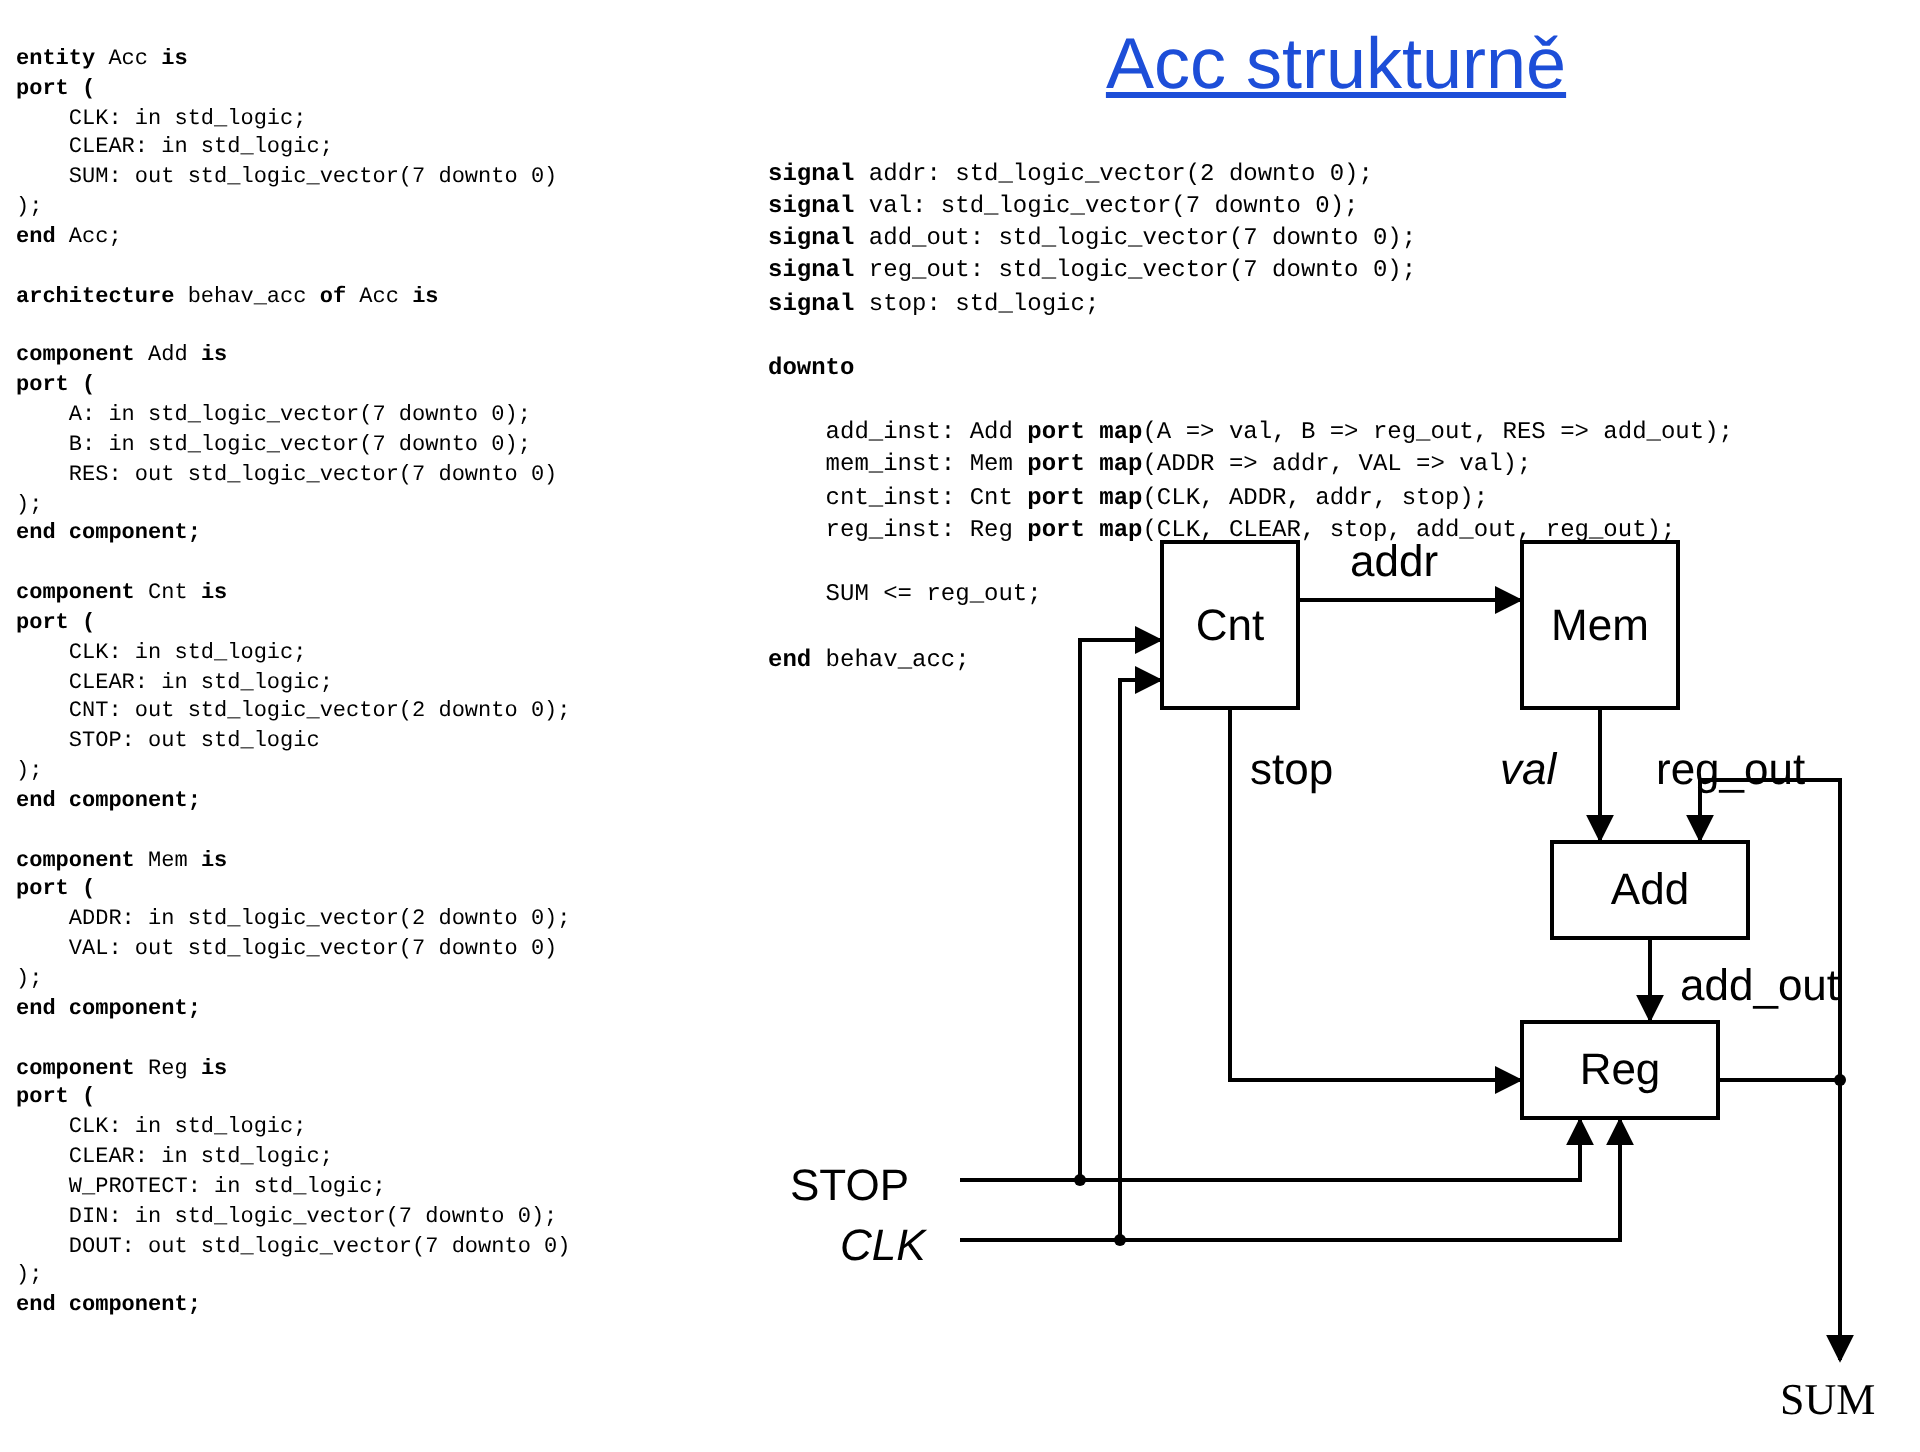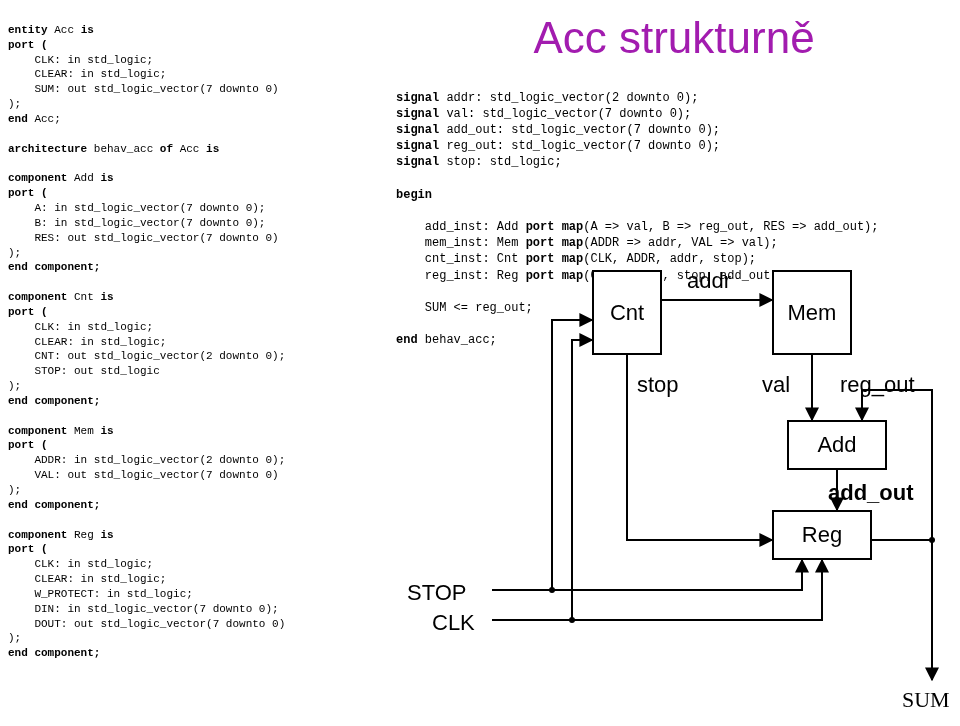--- a/index.html
+++ b/index.html
@@ -10,39 +10,39 @@
     font-family: "Courier New", monospace;
     font-size: 11px;
     line-height: 1.35;
     background: #fff;
     color: #000;
     position: relative;
     overflow: hidden;
   }
   .page {
     display: flex;
-    gap: 12px;
   }
   .left {
     width: 380px;
     padding: 8px 8px 8px 8px;
     white-space: pre;
   }
   .right {
     flex: 1;
     position: relative;
     padding: 8px 8px 8px 4px;
   }
   .title {
     font-family: Arial, Helvetica, sans-serif;
-    font-size: 44px;
-    color: #a21caf;
+    font-size: 36px;
+    color: #1d4ed8;
     text-align: center;
     margin: 0 0 6px 0;
     font-weight: normal;
+    text-decoration: underline;
   }
   .sigblock, .bodyblock {
     white-space: pre;
     font-family: "Courier New", monospace;
     font-size: 12px;
   }
   .keyword { font-weight: bold; }
   .diagram {
     position: absolute;
     left: 0;
@@ -129,21 +129,21 @@
   <div class="right">
     <div class="title">Acc strukturně</div>
     <div class="sigblock">
 <span class="keyword">signal</span><span> addr: std_logic_vector(2 downto 0);</span>
 <span class="keyword">signal</span><span> val: std_logic_vector(7 downto 0);</span>
 <span class="keyword">signal</span><span> add_out: std_logic_vector(7 downto 0);</span>
 <span class="keyword">signal</span><span> reg_out: std_logic_vector(7 downto 0);</span>
 <span class="keyword">signal</span><span> stop: std_logic;</span>
 </div>
     <div class="bodyblock">
-<span class="keyword">begin</span>
+<span class="keyword">downto</span>
 
 <span>    add_inst: Add </span><span class="keyword">port map</span><span>(A =&gt; val, B =&gt; reg_out, RES =&gt; add_out);</span>
 <span>    mem_inst: Mem </span><span class="keyword">port map</span><span>(ADDR =&gt; addr, VAL =&gt; val);</span>
 <span>    cnt_inst: Cnt </span><span class="keyword">port map</span><span>(CLK, ADDR, addr, stop);</span>
 <span>    reg_inst: Reg </span><span class="keyword">port map</span><span>(CLK, CLEAR, stop, add_out, reg_out);</span>
 
 <span>    SUM &lt;= reg_out;</span>
 
 <span class="keyword">end</span><span> behav_acc;</span>
 </div>
@@ -177,22 +177,22 @@
         <circle cx="180" cy="360" r="3" fill="#000"></circle>
         <circle cx="540" cy="280" r="3" fill="#000"></circle>
       </svg>
 
       <div class="box" style="left:200px; top:10px; width:70px; height:85px;">Cnt</div>
       <div class="box" style="left:380px; top:10px; width:80px; height:85px;">Mem</div>
       <div class="box" style="left:395px; top:160px; width:100px; height:50px;">Add</div>
       <div class="box" style="left:380px; top:250px; width:100px; height:50px;">Reg</div>
 
       <div class="diagram-label" style="left:15px; top:318px;">STOP</div>
-      <div class="diagram-label" style="left:40px; top:348px;">CLK</div>
+      <div class="diagram-label" style="left:40px; top:348px;font-style:italic;">CLK</div>
       <div class="diagram-label" style="left:295px; top:6px;text-align:center;">addr</div>
       <div class="diagram-label" style="left:245px; top:110px;text-align:right;">stop</div>
-      <div class="diagram-label" style="left:370px; top:110px;">val</div>
+      <div class="diagram-label" style="left:370px; top:110px;font-style:italic;">val</div>
       <div class="diagram-label" style="left:448px; top:110px;">reg_out</div>
-      <div class="diagram-label" style="left:436px; top:218px;font-weight:bold;">add_out</div>
+      <div class="diagram-label" style="left:460px; top:218px;">add_out</div>
       <div class="diagram-label" style="left:510px; top:425px;font-family:Liberation Serif, serif;">SUM</div>
     </div>
   </div>
 </div>
 
 </body></html>

